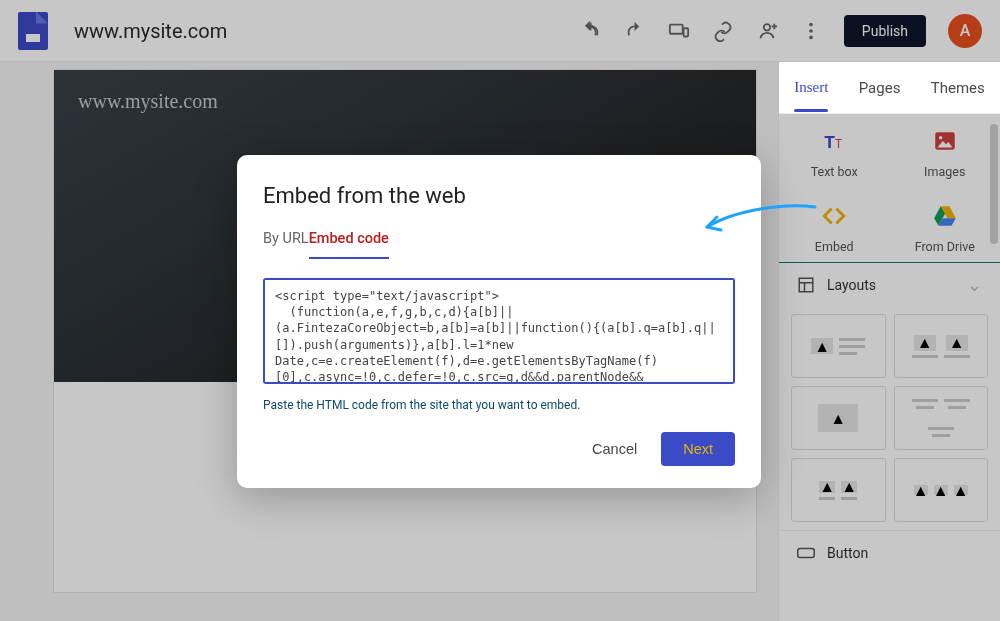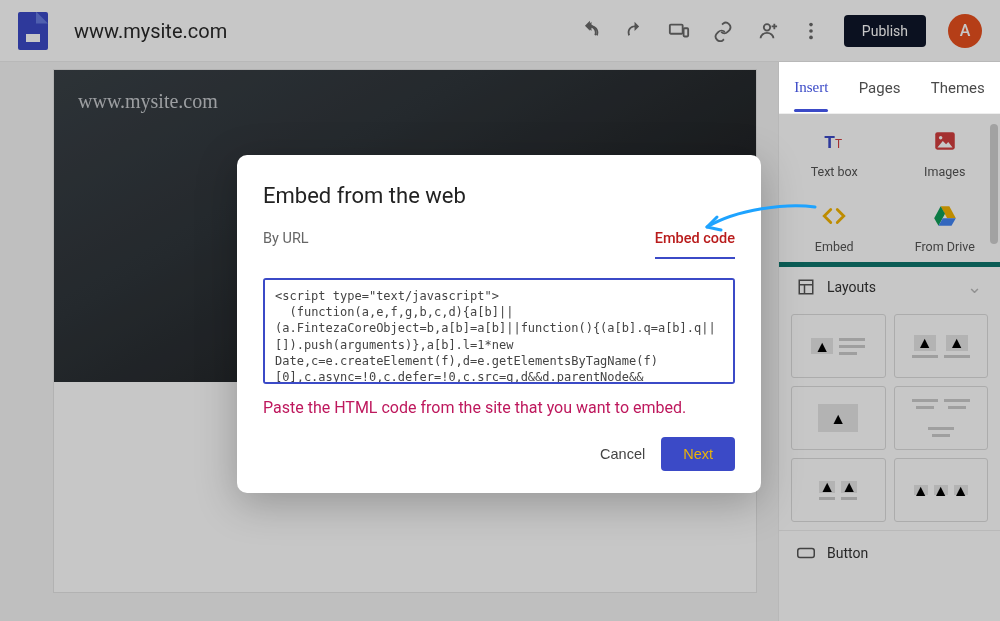--- a/index.html
+++ b/index.html
@@ -23,38 +23,38 @@
   .hero { height:312px; background: linear-gradient(150deg, #3a4147 0%, #2f353a 35%, #232629 65%, #111213 100%); color:#c8cbcf; padding:20px 24px; font-family: Georgia, "Times New Roman", serif; font-size:20px; }
 
   
   .rpanel { position:absolute; top:62px; right:0; width:222px; bottom:0; background:#fff; border-left:1px solid #ececec; overflow:hidden; }
   .tabs { display:flex; align-items:center; justify-content:space-around; height:52px; font-size:15px; color:#4a4a4a; border-bottom:1px solid #eee; position:relative; z-index:60; background:#fff; }
   .tabs .active { color:#3b4ac7; font-weight:500; position:relative;font-family:Liberation Serif, serif; }
   .tabs .active::after { content:""; position:absolute; left:0; right:0; bottom:-16px; height:3px; background:#3b4ac7; border-radius:2px; }
   .insert-grid { padding:14px 0 8px; display:grid; grid-template-columns:1fr 1fr; row-gap:24px; font-size:12.5px; color:#555; }
   .insert-item { display:flex; flex-direction:column; align-items:center; gap:10px; cursor:pointer; }
   .insert-item svg { width:26px; height:26px; }
-  .section-row { display:flex; align-items:center; height:44px; padding:0 18px; gap:12px; font-size:14px; color:#333; border-top:5px solid #0f766e; }
+  .section-row { display:flex; align-items:center; height:44px; padding:0 18px; gap:12px; font-size:14px; color:#333; border-top:1px solid #0f766e; }
   .layout-grid { display:grid; grid-template-columns:1fr 1fr; gap:8px; padding:8px 12px; }
   .layout-card { border:1px solid #ddd; border-radius:3px; height:64px; display:flex; align-items:center; justify-content:center; gap:6px; flex-wrap:wrap; padding:6px; }
   .ph-img { width:22px; height:16px; background:#e6e6e6; display:flex; align-items:center; justify-content:center; }
   .ph-img.big { width:40px; height:28px; }
   .ph-line { width:26px; height:3px; background:#ccc; }
   .ph-stack { display:flex; flex-direction:column; gap:4px; }
   .col { display:flex; flex-direction:column; align-items:center; gap:4px; }
 
   
   .modal { position:absolute; left:237px; top:155px; width:524px; background:#fff; border-radius:10px; box-shadow:0 10px 40px rgba(0,0,0,0.25); z-index:100; padding:28px 26px 22px; }
   .modal h2 { font-size:22px; font-weight:400; color:#222; margin-bottom:22px; }
-  .mtabs { display:flex; gap:26px; font-size:14.5px; color:#666; border-bottom:1px solid transparent; margin-bottom:18px;justify-content:space-between; }
+  .mtabs { display:flex; font-size:14.5px; color:#666; border-bottom:1px solid transparent; margin-bottom:18px; }
   .mtabs span { padding-bottom:10px; cursor:pointer; }
   .mtabs .active { color:#b91c1c; font-weight:500; border-bottom:2.5px solid #3b4ac7; }
   .codebox { width:100%; height:106px; border:2px solid #3b4ac7; border-radius:3px; padding:8px 10px; font-family: Menlo, Consolas, monospace; font-size:12px; color:#444; resize:none; line-height:1.35; overflow-y:scroll; }
-  .helper { font-size:16px; color:#be185d; margin-top:10px; }
-  .modal-actions { display:flex; justify-content:flex-end; margin-top:20px; }
+  .helper { font-size:12px; color:#0c4a6e; margin-top:10px; }
+  .modal-actions { display:flex; justify-content:flex-end; gap:8px; margin-top:20px; }
   .btn-flat { background:none; border:none; font-size:14.5px; color:#444; padding:9px 16px; cursor:pointer; font-weight:500; }
   .btn-primary { background:#3b4ac7; color:#eab308; border:none; font-size:14.5px; padding:9px 22px; border-radius:4px; font-weight:500; cursor:pointer; }
 
   
   .arrow { position:absolute; left:697px; top:201px; z-index:120; pointer-events:none; }
   .rpanel-inner { position:relative; height:100%; overflow:hidden; }
   .rscroll { position:absolute; right:2px; top:62px; width:8px; height:120px; background:#d0d0d0; border-radius:4px; }
 </style>
 </head>
 <body>

